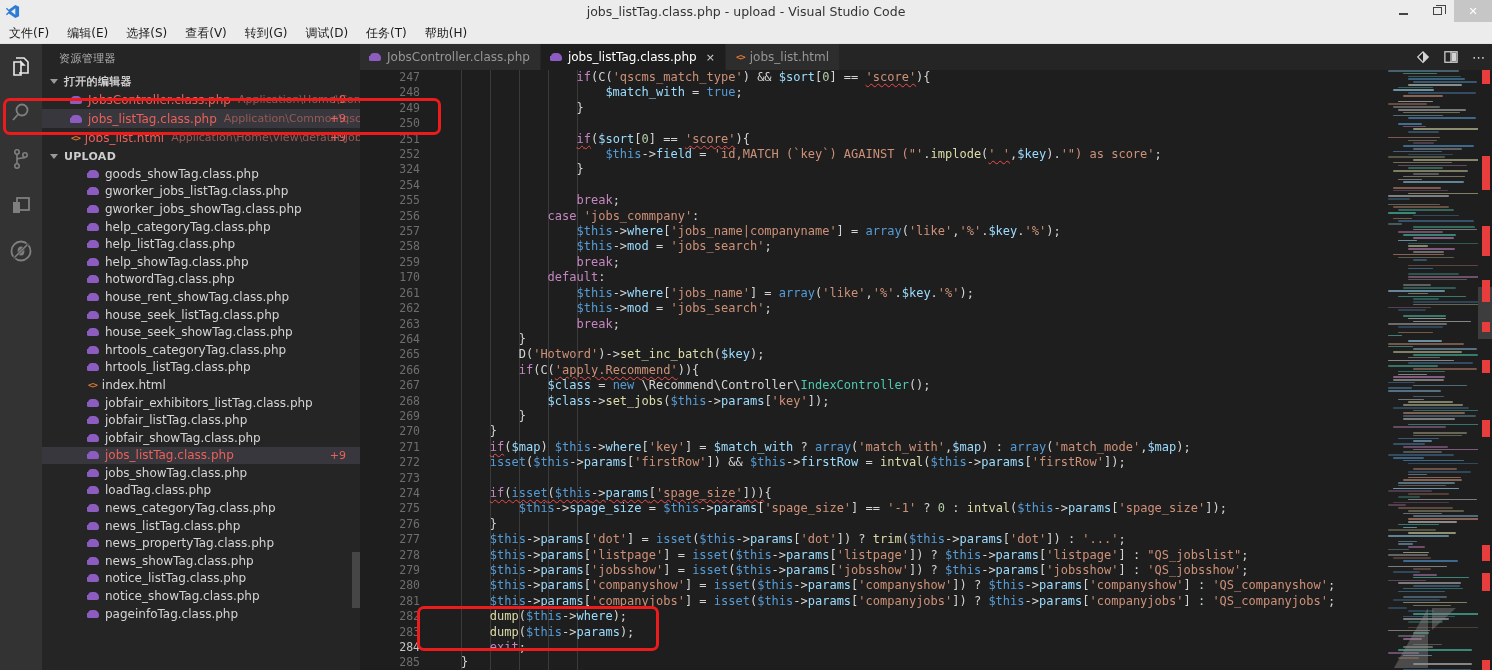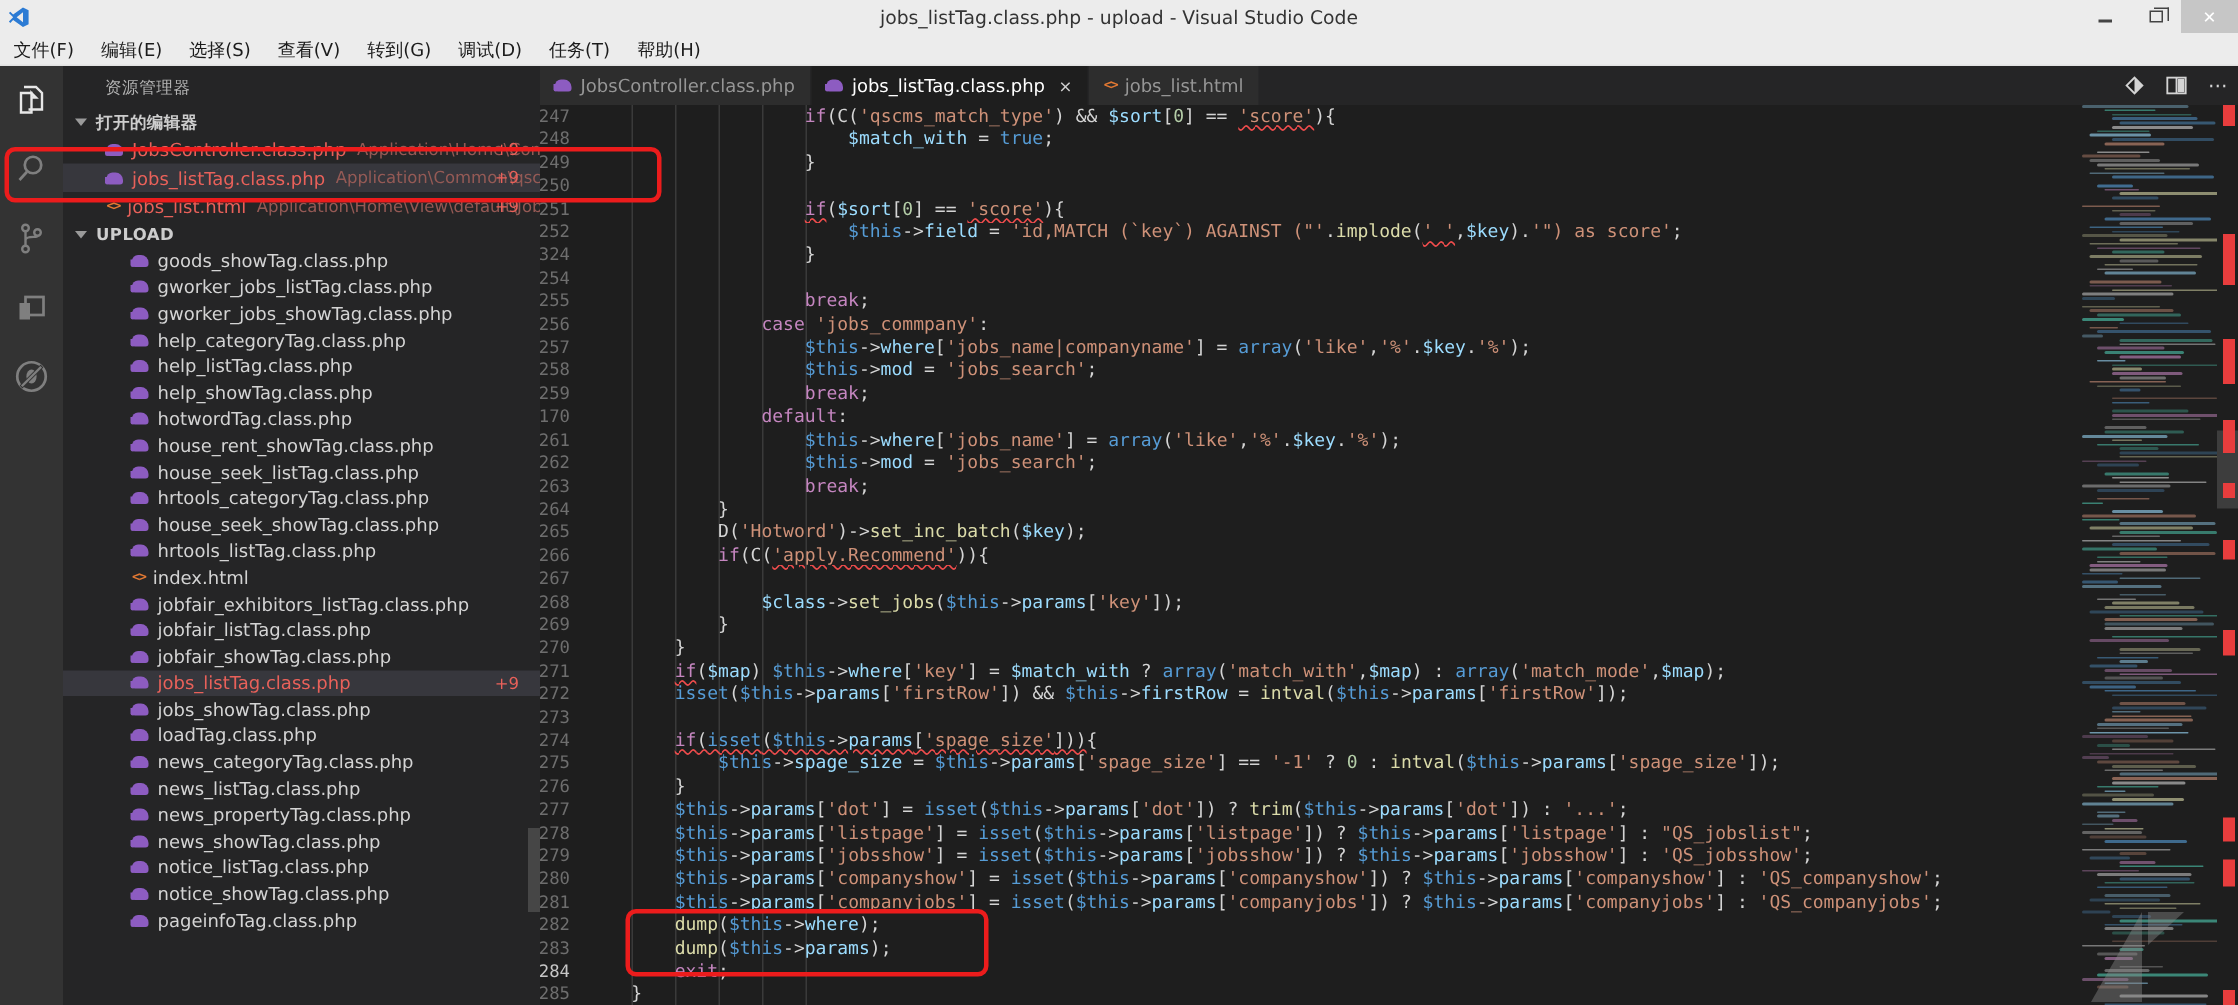--- a/index.html
+++ b/index.html
@@ -23,21 +23,21 @@
     display:flex;align-items:center;z-index:30;border-bottom:1px solid #e2e2e2}
   .menu-item{font-size:12px;color:#1b1b1b;padding:0 9px;height:22px;line-height:22px;cursor:default}
   
   #activitybar{position:absolute;left:0;top:44px;width:42px;height:626px;background:#333333;z-index:5}
   .act-icon{width:42px;height:46px;display:flex;align-items:center;justify-content:center}
   .act-icon svg{opacity:.55}
   .act-icon.active svg{opacity:1}
   
   #sidebar{position:absolute;left:42px;top:44px;width:318px;height:626px;background:#252526;
     overflow:hidden;z-index:4;color:#cccccc}
-  #sidebar-title{height:28px;line-height:30px;padding-left:28px;font-size:11px;color:#b3b3b3;letter-spacing:.4px}
+  #sidebar-title{height:28px;line-height:30px;padding-left:17px;font-size:11px;color:#b3b3b3;letter-spacing:.4px}
   .section-header{height:18px;display:flex;align-items:center;font-size:11px;font-weight:bold;
     color:#cdcdcd;letter-spacing:.3px}
   .caret{width:0;height:0;border-left:4px solid transparent;border-right:4px solid transparent;
     border-top:5px solid #9a9a9a;margin:0 6px 0 8px}
   .oe-row{height:19px;display:flex;align-items:center;font-size:12px;padding-left:29px;position:relative;white-space:nowrap}
   .tree-row{height:17.6px;display:flex;align-items:center;font-size:12px;padding-left:46px;position:relative;white-space:nowrap}
   .row-sel{background:#37373d}
   .fname{color:#d4d4d4}
   .fname.err{color:#e9615a}
   .fpath{color:#9a5c57;font-size:11px;margin-left:7px;opacity:.95}
@@ -49,21 +49,21 @@
     margin-right:5px;flex:none;letter-spacing:-1px}
   #sidebar-scrollbar{position:absolute;left:310px;top:508px;width:8px;height:56px;background:rgba(121,121,121,.4)}
   
   #tabbar{position:absolute;left:360px;top:44px;width:1132px;height:26px;background:#252526;display:flex;z-index:6}
   .tab{height:26px;display:flex;align-items:center;padding:0 10px;font-size:12px;background:#2d2d2d;
     color:#969696;border-right:1px solid #252526;white-space:nowrap}
   .tab.active{background:#1e1e1e;color:#ffffff}
   .tab .close-x{margin-left:9px;font-size:11px;color:#d0d0d0}
   #tab-actions{position:absolute;right:6px;top:0;height:26px;display:flex;align-items:center;gap:14px}
   
-  #editor{position:absolute;left:340px;top:70px;width:1028px;height:600px;background:#1e1e1e;z-index:2}
+  #editor{position:absolute;left:380px;top:70px;width:1028px;height:600px;background:#1e1e1e;z-index:2}
   .indent-guide{position:absolute;top:0;bottom:0;width:1px;background:#3a3a3a}
   .code-line{display:flex;height:15.42px;line-height:15.42px;font-family:"DejaVu Sans Mono","Liberation Mono",monospace;font-size:12px;white-space:pre}
   .lnum{width:40px;text-align:right;color:#6e6e6e;flex:none;font-size:11.5px}
   .lnum.cur{color:#c6c6c6}
   .ltext{margin-left:12px}
   .tk-k{color:#c586c0}.tk-b{color:#569cd6}.tk-f{color:#dcdcaa}.tk-s{color:#ce9178}
   .tk-v{color:#9cdcfe}.tk-t{color:#569cd6}.tk-n{color:#b5cea8}.tk-p{color:#d4d4d4}.tk-c{color:#4ec9b0}
   .g{text-decoration-line:underline;text-decoration-style:wavy;text-decoration-color:#f14c4c;
      text-decoration-thickness:1px;text-underline-offset:2px}
   
@@ -209,25 +209,25 @@
       <div class="tree-row">
         <span class="php-icon"></span>
         <span class="fname">house_rent_showTag.class.php</span>
       </div>
       <div class="tree-row">
         <span class="php-icon"></span>
         <span class="fname">house_seek_listTag.class.php</span>
       </div>
       <div class="tree-row">
         <span class="php-icon"></span>
+        <span class="fname">house_seek_showTag.class.php</span>
+      </div>
+      <div class="tree-row">
+        <span class="php-icon"></span>
         <span class="fname">hrtools_categoryTag.class.php</span>
-      </div>
-      <div class="tree-row">
-        <span class="php-icon"></span>
-        <span class="fname">house_seek_showTag.class.php</span>
       </div>
       <div class="tree-row">
         <span class="php-icon"></span>
         <span class="fname">hrtools_listTag.class.php</span>
       </div>
       <div class="tree-row">
         <span class="html-icon">&lt;&gt;</span>
         <span class="fname">index.html</span>
       </div>
       <div class="tree-row">
@@ -335,21 +335,21 @@
       <div class="code-line"><span class="lnum">257</span><span class="ltext"><span class="tk-p">                    </span><span class="tk-t">$this</span><span class="tk-p">-&gt;</span><span class="tk-v">where</span><span class="tk-p">[</span><span class="tk-s">'jobs_name|companyname'</span><span class="tk-p">] = </span><span class="tk-b">array</span><span class="tk-p">(</span><span class="tk-s">'like'</span><span class="tk-p">,</span><span class="tk-s">'%'</span><span class="tk-p">.</span><span class="tk-v">$key</span><span class="tk-p">.</span><span class="tk-s">'%'</span><span class="tk-p">);</span></span></div>
       <div class="code-line"><span class="lnum">258</span><span class="ltext"><span class="tk-p">                    </span><span class="tk-t">$this</span><span class="tk-p">-&gt;</span><span class="tk-v">mod</span><span class="tk-p"> = </span><span class="tk-s">'jobs_search'</span><span class="tk-p">;</span></span></div>
       <div class="code-line"><span class="lnum">259</span><span class="ltext"><span class="tk-p">                    </span><span class="tk-k">break</span><span class="tk-p">;</span></span></div>
       <div class="code-line"><span class="lnum">170</span><span class="ltext"><span class="tk-p">                </span><span class="tk-k">default</span><span class="tk-p">:</span></span></div>
       <div class="code-line"><span class="lnum">261</span><span class="ltext"><span class="tk-p">                    </span><span class="tk-t">$this</span><span class="tk-p">-&gt;</span><span class="tk-v">where</span><span class="tk-p">[</span><span class="tk-s">'jobs_name'</span><span class="tk-p">] = </span><span class="tk-b">array</span><span class="tk-p">(</span><span class="tk-s">'like'</span><span class="tk-p">,</span><span class="tk-s">'%'</span><span class="tk-p">.</span><span class="tk-v">$key</span><span class="tk-p">.</span><span class="tk-s">'%'</span><span class="tk-p">);</span></span></div>
       <div class="code-line"><span class="lnum">262</span><span class="ltext"><span class="tk-p">                    </span><span class="tk-t">$this</span><span class="tk-p">-&gt;</span><span class="tk-v">mod</span><span class="tk-p"> = </span><span class="tk-s">'jobs_search'</span><span class="tk-p">;</span></span></div>
       <div class="code-line"><span class="lnum">263</span><span class="ltext"><span class="tk-p">                    </span><span class="tk-k">break</span><span class="tk-p">;</span></span></div>
       <div class="code-line"><span class="lnum">264</span><span class="ltext"><span class="tk-p">            }</span></span></div>
       <div class="code-line"><span class="lnum">265</span><span class="ltext"><span class="tk-p">            D(</span><span class="tk-s">'Hotword'</span><span class="tk-p">)-&gt;</span><span class="tk-f">set_inc_batch</span><span class="tk-p">(</span><span class="tk-v">$key</span><span class="tk-p">);</span></span></div>
       <div class="code-line"><span class="lnum">266</span><span class="ltext"><span class="tk-p">            </span><span class="tk-k">if</span><span class="tk-p">(C(</span><span class="tk-s g">'apply.Recommend'</span><span class="tk-p">)){</span></span></div>
-      <div class="code-line"><span class="lnum">267</span></div>
+      <div class="code-line"><span class="lnum">267</span><span class="ltext"><span class="tk-p">                </span><span class="tk-v">$class</span><span class="tk-p"> = </span><span class="tk-b">new</span><span class="tk-p"> \Recommend\Controller\</span><span class="tk-c">IndexController</span><span class="tk-p">();</span></span></div>
       <div class="code-line"><span class="lnum">268</span><span class="ltext"><span class="tk-p">                </span><span class="tk-v">$class</span><span class="tk-p">-&gt;</span><span class="tk-f">set_jobs</span><span class="tk-p">(</span><span class="tk-t">$this</span><span class="tk-p">-&gt;</span><span class="tk-v">params</span><span class="tk-p">[</span><span class="tk-s">'key'</span><span class="tk-p">]);</span></span></div>
       <div class="code-line"><span class="lnum">269</span><span class="ltext"><span class="tk-p">            }</span></span></div>
       <div class="code-line"><span class="lnum">270</span><span class="ltext"><span class="tk-p">        }</span></span></div>
       <div class="code-line"><span class="lnum">271</span><span class="ltext"><span class="tk-p">        </span><span class="tk-k g">if</span><span class="tk-p">(</span><span class="tk-v">$map</span><span class="tk-p">) </span><span class="tk-t">$this</span><span class="tk-p">-&gt;</span><span class="tk-v">where</span><span class="tk-p">[</span><span class="tk-s">'key'</span><span class="tk-p">] = </span><span class="tk-v">$match_with</span><span class="tk-p"> ? </span><span class="tk-b">array</span><span class="tk-p">(</span><span class="tk-s">'match_with'</span><span class="tk-p">,</span><span class="tk-v">$map</span><span class="tk-p">) : </span><span class="tk-b">array</span><span class="tk-p">(</span><span class="tk-s">'match_mode'</span><span class="tk-p">,</span><span class="tk-v">$map</span><span class="tk-p">);</span></span></div>
       <div class="code-line"><span class="lnum">272</span><span class="ltext"><span class="tk-p">        </span><span class="tk-b">isset</span><span class="tk-p">(</span><span class="tk-t">$this</span><span class="tk-p">-&gt;</span><span class="tk-v">params</span><span class="tk-p">[</span><span class="tk-s">'firstRow'</span><span class="tk-p">]) &amp;&amp; </span><span class="tk-t">$this</span><span class="tk-p">-&gt;</span><span class="tk-v">firstRow</span><span class="tk-p"> = </span><span class="tk-f">intval</span><span class="tk-p">(</span><span class="tk-t">$this</span><span class="tk-p">-&gt;</span><span class="tk-v">params</span><span class="tk-p">[</span><span class="tk-s">'firstRow'</span><span class="tk-p">]);</span></span></div>
       <div class="code-line"><span class="lnum">273</span><span class="ltext"></span></div>
       <div class="code-line"><span class="lnum">274</span><span class="ltext"><span class="tk-p">        </span><span class="tk-k g">if</span><span class="tk-p g">(</span><span class="tk-b g">isset</span><span class="tk-p g">(</span><span class="tk-t g">$this</span><span class="tk-p g">-&gt;</span><span class="tk-v g">params</span><span class="tk-p g">[</span><span class="tk-s g">'spage_size'</span><span class="tk-p g">]))</span><span class="tk-p">{</span></span></div>
       <div class="code-line"><span class="lnum">275</span><span class="ltext"><span class="tk-p">            </span><span class="tk-t">$this</span><span class="tk-p">-&gt;</span><span class="tk-v">spage_size</span><span class="tk-p"> = </span><span class="tk-t">$this</span><span class="tk-p">-&gt;</span><span class="tk-v">params</span><span class="tk-p">[</span><span class="tk-s">'spage_size'</span><span class="tk-p">] == </span><span class="tk-s">'-1'</span><span class="tk-p"> ? </span><span class="tk-n">0</span><span class="tk-p"> : </span><span class="tk-f">intval</span><span class="tk-p">(</span><span class="tk-t">$this</span><span class="tk-p">-&gt;</span><span class="tk-v">params</span><span class="tk-p">[</span><span class="tk-s">'spage_size'</span><span class="tk-p">]);</span></span></div>
       <div class="code-line"><span class="lnum">276</span><span class="ltext"><span class="tk-p">        }</span></span></div>
       <div class="code-line"><span class="lnum">277</span><span class="ltext"><span class="tk-p">        </span><span class="tk-t">$this</span><span class="tk-p">-&gt;</span><span class="tk-v">params</span><span class="tk-p">[</span><span class="tk-s">'dot'</span><span class="tk-p">] = </span><span class="tk-b">isset</span><span class="tk-p">(</span><span class="tk-t">$this</span><span class="tk-p">-&gt;</span><span class="tk-v">params</span><span class="tk-p">[</span><span class="tk-s">'dot'</span><span class="tk-p">]) ? </span><span class="tk-f">trim</span><span class="tk-p">(</span><span class="tk-t">$this</span><span class="tk-p">-&gt;</span><span class="tk-v">params</span><span class="tk-p">[</span><span class="tk-s">'dot'</span><span class="tk-p">]) : </span><span class="tk-s">'...'</span><span class="tk-p">;</span></span></div>

